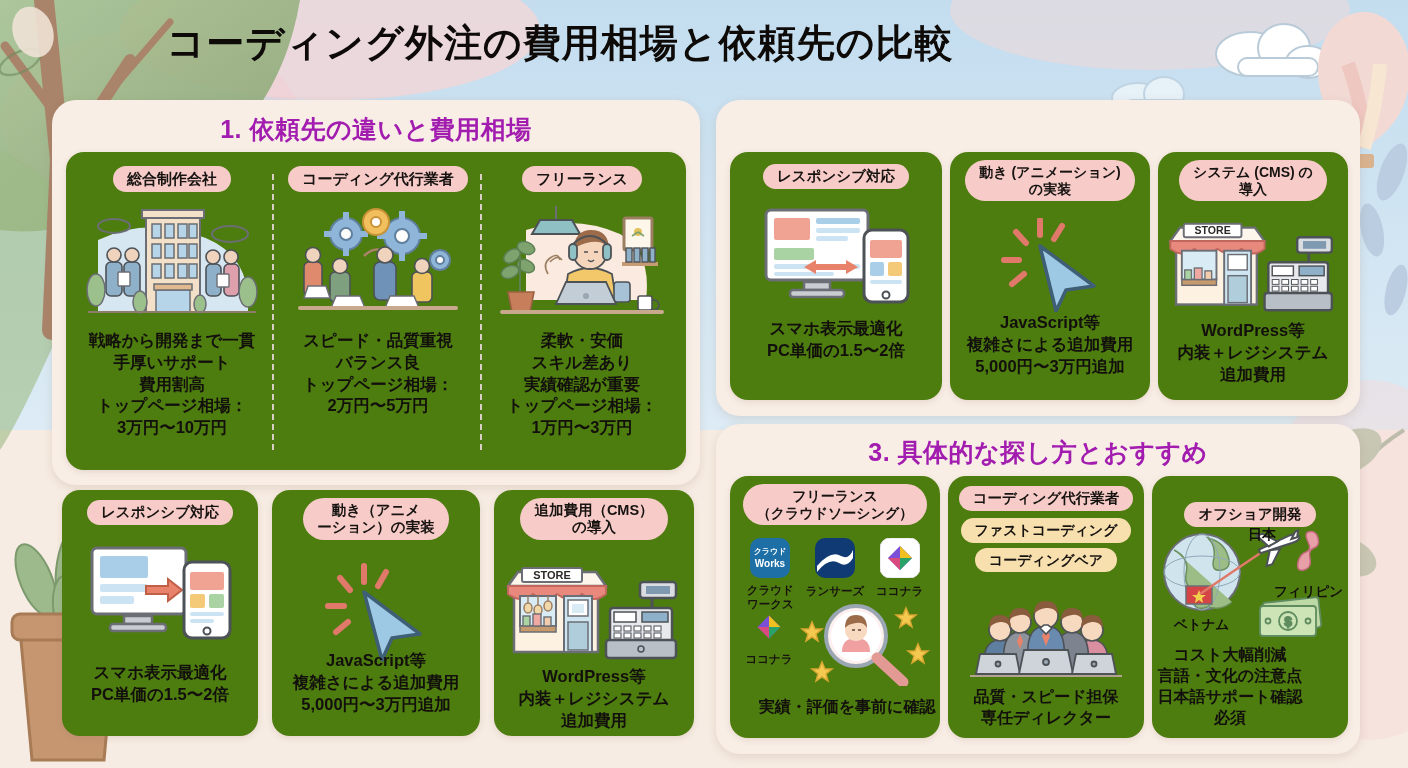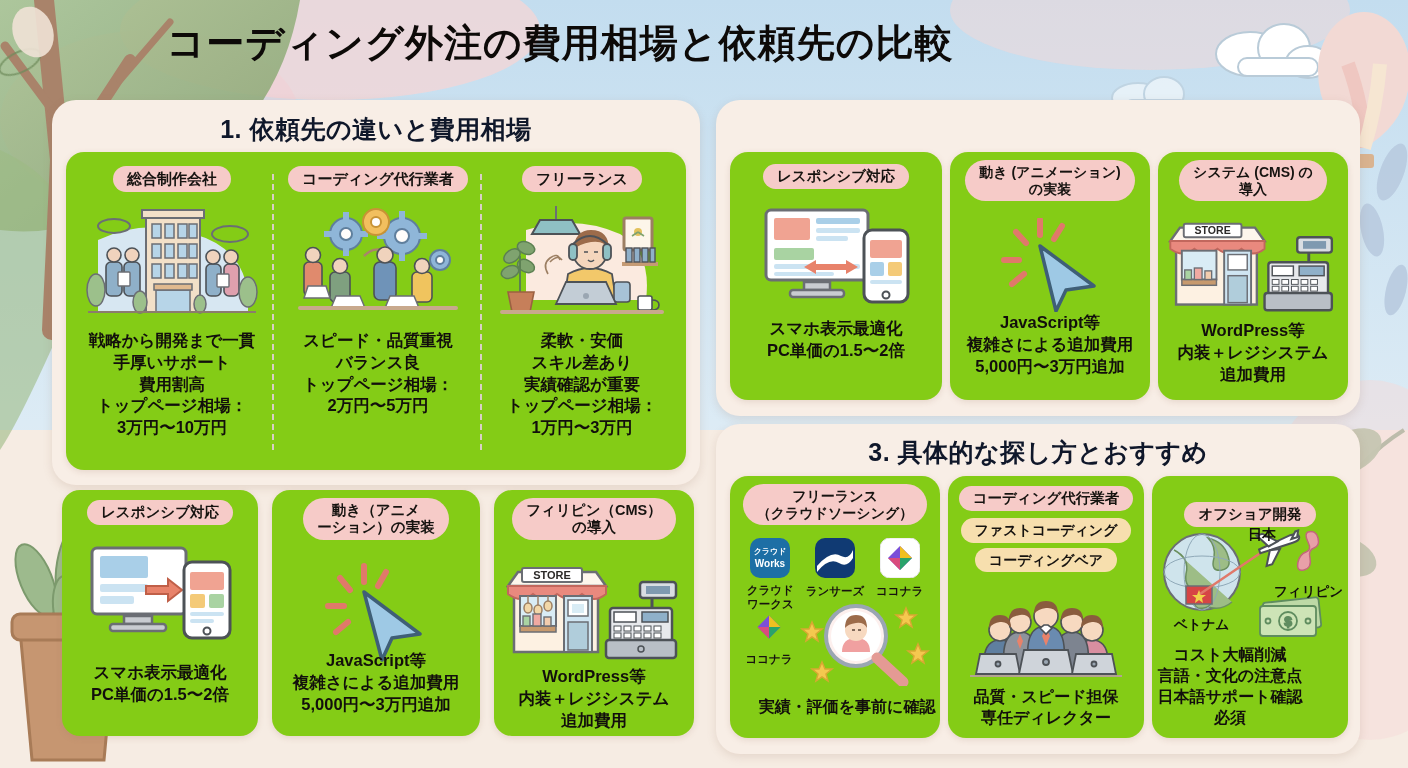--- a/index.html
+++ b/index.html
@@ -16,26 +16,26 @@
 
   .panel{
     position:absolute;
     background:#f8eee6;
     border-radius:24px;
     box-shadow:0 3px 10px rgba(150,110,90,.18);
   }
   .panel-title{
     text-align:center;
     font-weight:bold;
-    color:#0f172a;
+    color:#a21caf;
     letter-spacing:.5px;
   }
   .card{
     position:absolute;
-    background:#84cc16;
+    background:#4d7c0f;
     border-radius:18px;
     box-shadow:0 2px 6px rgba(160,120,100,.20);
   }
   .pill{
     display:inline-block;
     background:#f6cbc8;
     color:#161310;
     border-radius:999px;
     font-weight:bold;
     text-align:center;
@@ -401,21 +401,21 @@
     </svg>
     <div class="cap" style="position:absolute;left:0;top:160px;width:208px;font-size:16.5px;">
       <div>JavaScript等</div>
       <div>複雑さによる追加費用</div>
       <div>5,000円〜3万円追加</div>
     </div>
   </div>
 
   <div class="card" style="left:494px;top:490px;width:200px;height:246px;">
     <div style="text-align:center;padding-top:8px;">
-      <span class="pill" style="font-size:14.5px;white-space:pre-line;max-width:176px;">フィリピン（CMS）
+      <span class="pill" style="font-size:14.5px;white-space:pre-line;max-width:176px;">追加費用（CMS）
 の導入</span>
     </div>
     <svg style="position:absolute;left:12px;top:72px;" width="176" height="104" viewBox="0 0 176 104">
       <rect x="8" y="24" width="84" height="66" fill="#fdf1e2" stroke="#6b6e74" stroke-width="2.5"></rect>
       <path d="M2 24 l10 -14 h78 l10 14 Z" fill="#fdf6ec" stroke="#6b6e74" stroke-width="2.5"></path>
       <rect x="16" y="6" width="60" height="14" rx="2" fill="#fff" stroke="#6b6e74" stroke-width="2"></rect>
       <text x="46" y="17" font-size="11" font-weight="bold" text-anchor="middle" fill="#2c2a28" font-family="Liberation Sans, sans-serif">STORE</text>
       <path d="M2 24 h98 v8 q-12 10 -24 0 q-12 10 -25 0 q-12 10 -24 0 q-12 10 -25 0 Z" fill="#e9897e" stroke="#c2675d" stroke-width="2"></path>
       <rect x="14" y="34" width="36" height="30" fill="#d9ecf5" stroke="#6b6e74" stroke-width="2"></rect>
       <g stroke="#9c7f63" stroke-width="1.5" fill="#f2d7a8">

